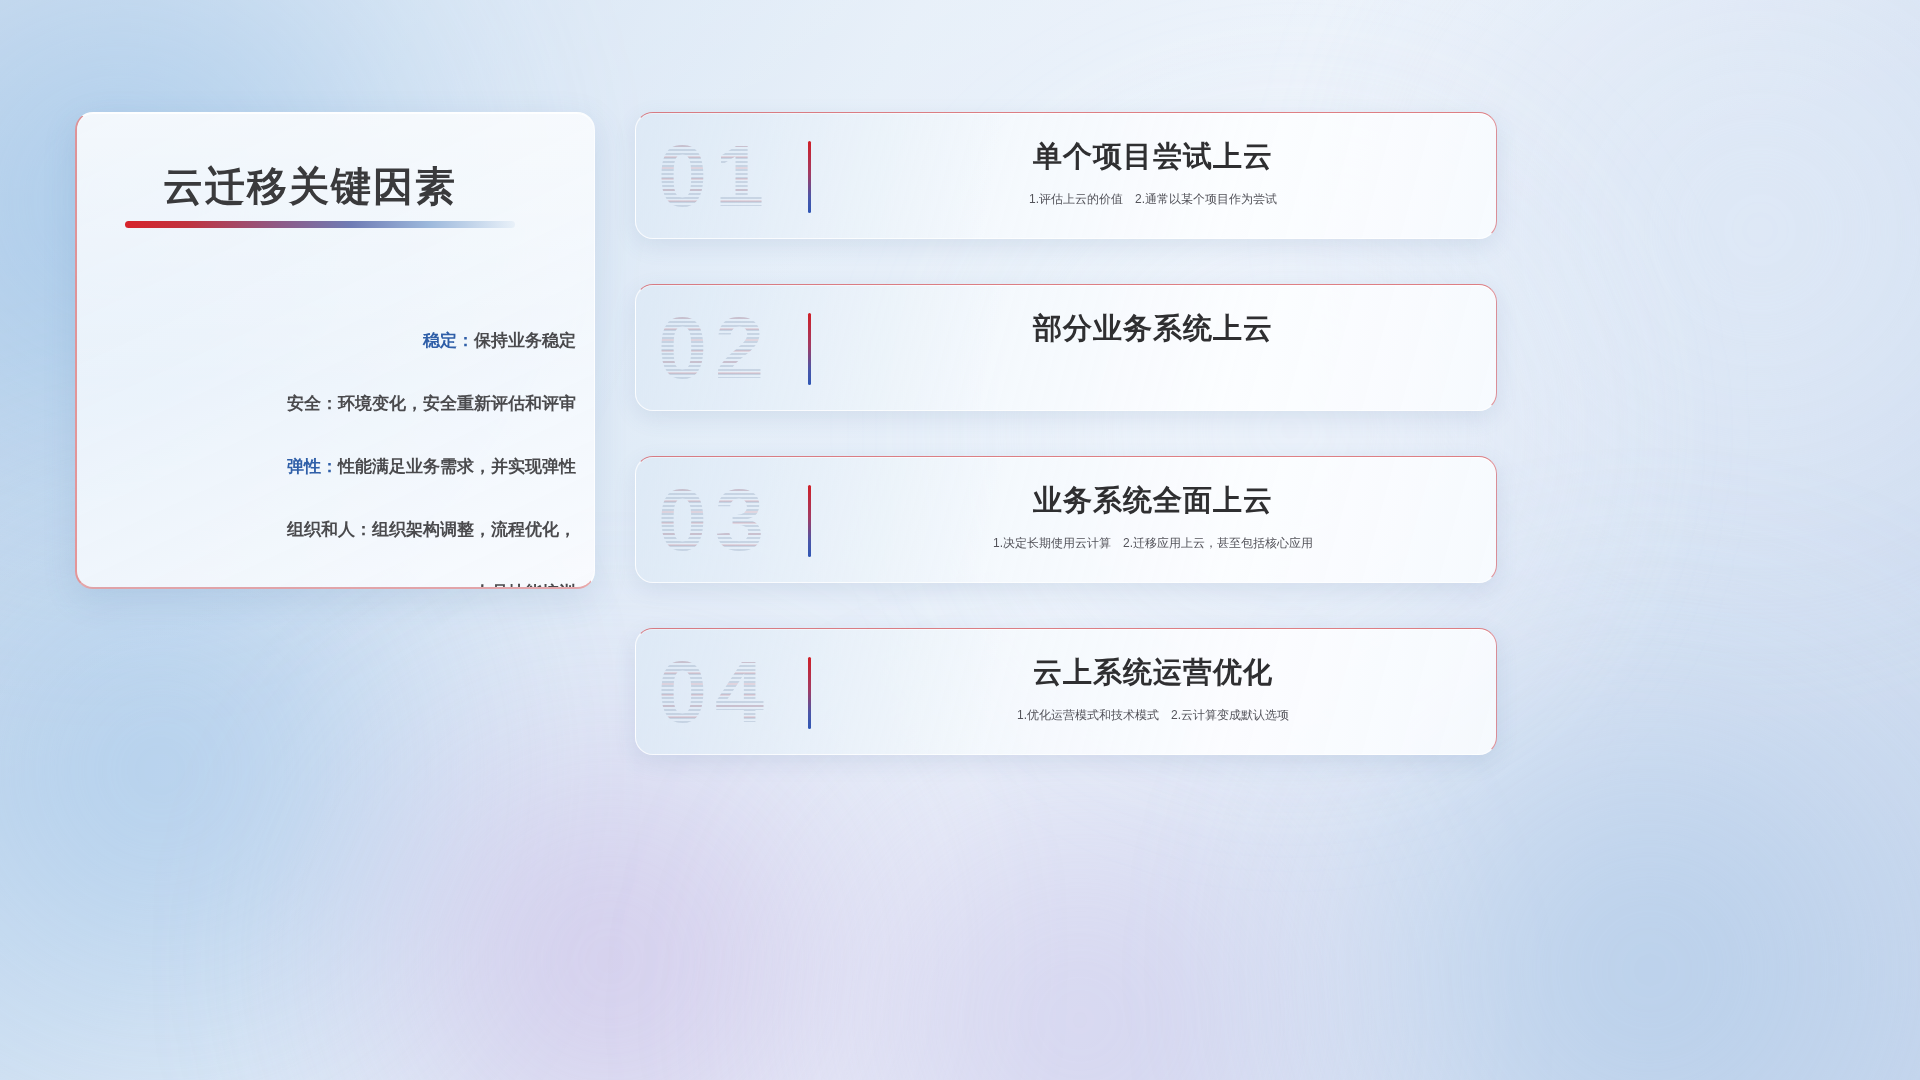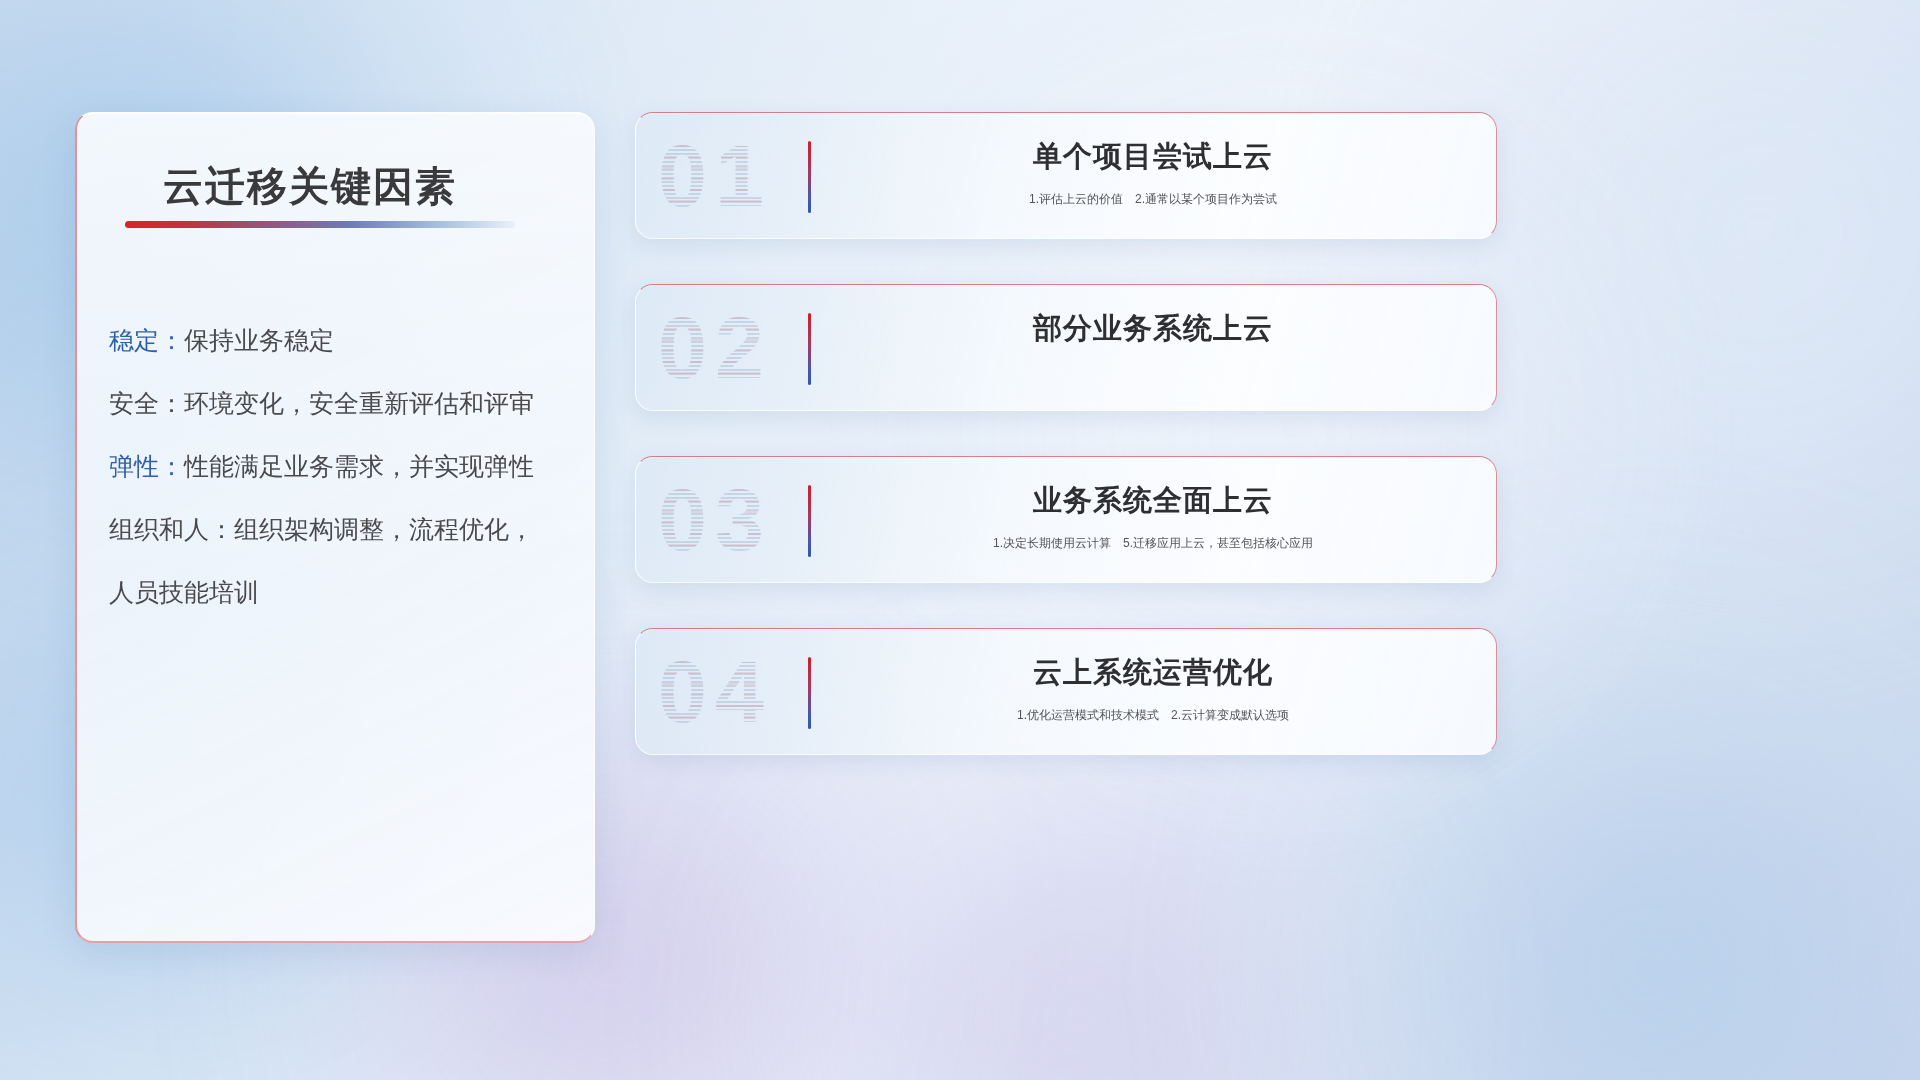--- a/index.html
+++ b/index.html
@@ -32,45 +32,46 @@
            background:radial-gradient(circle,#a9c6e6 0%, rgba(169,198,230,0) 70%); opacity:.8; }
   .blob-g{ left:980px; top:120px; width:620px; height:620px;
            background:radial-gradient(circle,#eef4fb 0%, rgba(238,244,251,0) 70%); opacity:.8; }
   .bg-sheen{
     position:absolute; inset:0;
     background:linear-gradient(160deg, rgba(255,255,255,.30) 0%, rgba(255,255,255,0) 45%);
   }
 
   
   #left-card{
-    position:absolute; left:75px; top:112px; width:520px; height:831px;
+    position:absolute; left:75px; top:112px; width:520px; height:477px;
     border-radius:18px;
     background:linear-gradient(155deg, rgba(232,241,250,.93) 0%, rgba(240,246,252,.90) 45%, rgba(249,251,254,.95) 100%);
     border:1px solid rgba(255,255,255,.85);
     border-left:2px solid rgba(214,70,70,.55);
     border-bottom:2px solid rgba(214,70,70,.45);
     box-shadow:0 10px 34px rgba(70,110,160,.14), inset 0 1px 0 rgba(255,255,255,.9);
     overflow:hidden;
+    text-align:right;
   }
   #left-card .card-gloss{
     position:absolute; left:0; top:0; right:0; height:58%;
     background:linear-gradient(180deg, rgba(255,255,255,.55) 0%, rgba(255,255,255,0) 100%);
     pointer-events:none;
   }
   .panel-title{
     position:absolute; left:86px; top:46px;
     font-size:40px; font-weight:bold; color:#3a3a3c; letter-spacing:2px;
   }
   .title-rule{
     position:absolute; left:48px; top:108px; width:390px; height:7px; border-radius:4px;
     background:linear-gradient(90deg,#d7232b 0%, #c0333f 16%, #8d5b88 40%, #6f7cb5 58%, #9db9dc 78%, rgba(200,219,238,.25) 100%);
   }
   .factor-list{ position:absolute; left:32px; top:196px; right:18px; }
   .factor-line{
-    font-size:25px; line-height:63px; color:#4a4a4d; white-space:nowrap;
+    font-size:17px; line-height:63px; color:#4a4a4d; white-space:nowrap;font-weight:bold;
   }
   .factor-label{ color:#2f5fa8; }
   .factor-label.plain{ color:#4a4a4d; }
 
   
   #stage-list{ position:absolute; left:635px; top:112px; width:862px; }
   .stage-card{
     position:relative; height:127px; margin-bottom:45px;
     border-radius:18px;
     background:linear-gradient(105deg, rgba(233,241,250,.72) 0%, rgba(243,248,252,.86) 34%, rgba(252,253,255,.95) 70%, rgba(248,251,254,.92) 100%);
@@ -175,21 +176,21 @@
     </div>
   </div>
 
   <div class="stage-card">
     <div class="sheen"></div>
     <div class="stage-number">03</div>
     <div class="stage-number-tint">03</div>
     <div class="stage-bar"></div>
     <div class="stage-text">
       <div class="stage-title">业务系统全面上云</div>
-      <div class="stage-sub">1.决定长期使用云计算　5.迁移应用上云，甚至包括核心应用</div>
+      <div class="stage-sub">1.决定长期使用云计算　2.迁移应用上云，甚至包括核心应用</div>
     </div>
   </div>
 
   <div class="stage-card">
     <div class="sheen"></div>
     <div class="stage-number">04</div>
     <div class="stage-number-tint">04</div>
     <div class="stage-bar"></div>
     <div class="stage-text">
       <div class="stage-title">云上系统运营优化</div>

